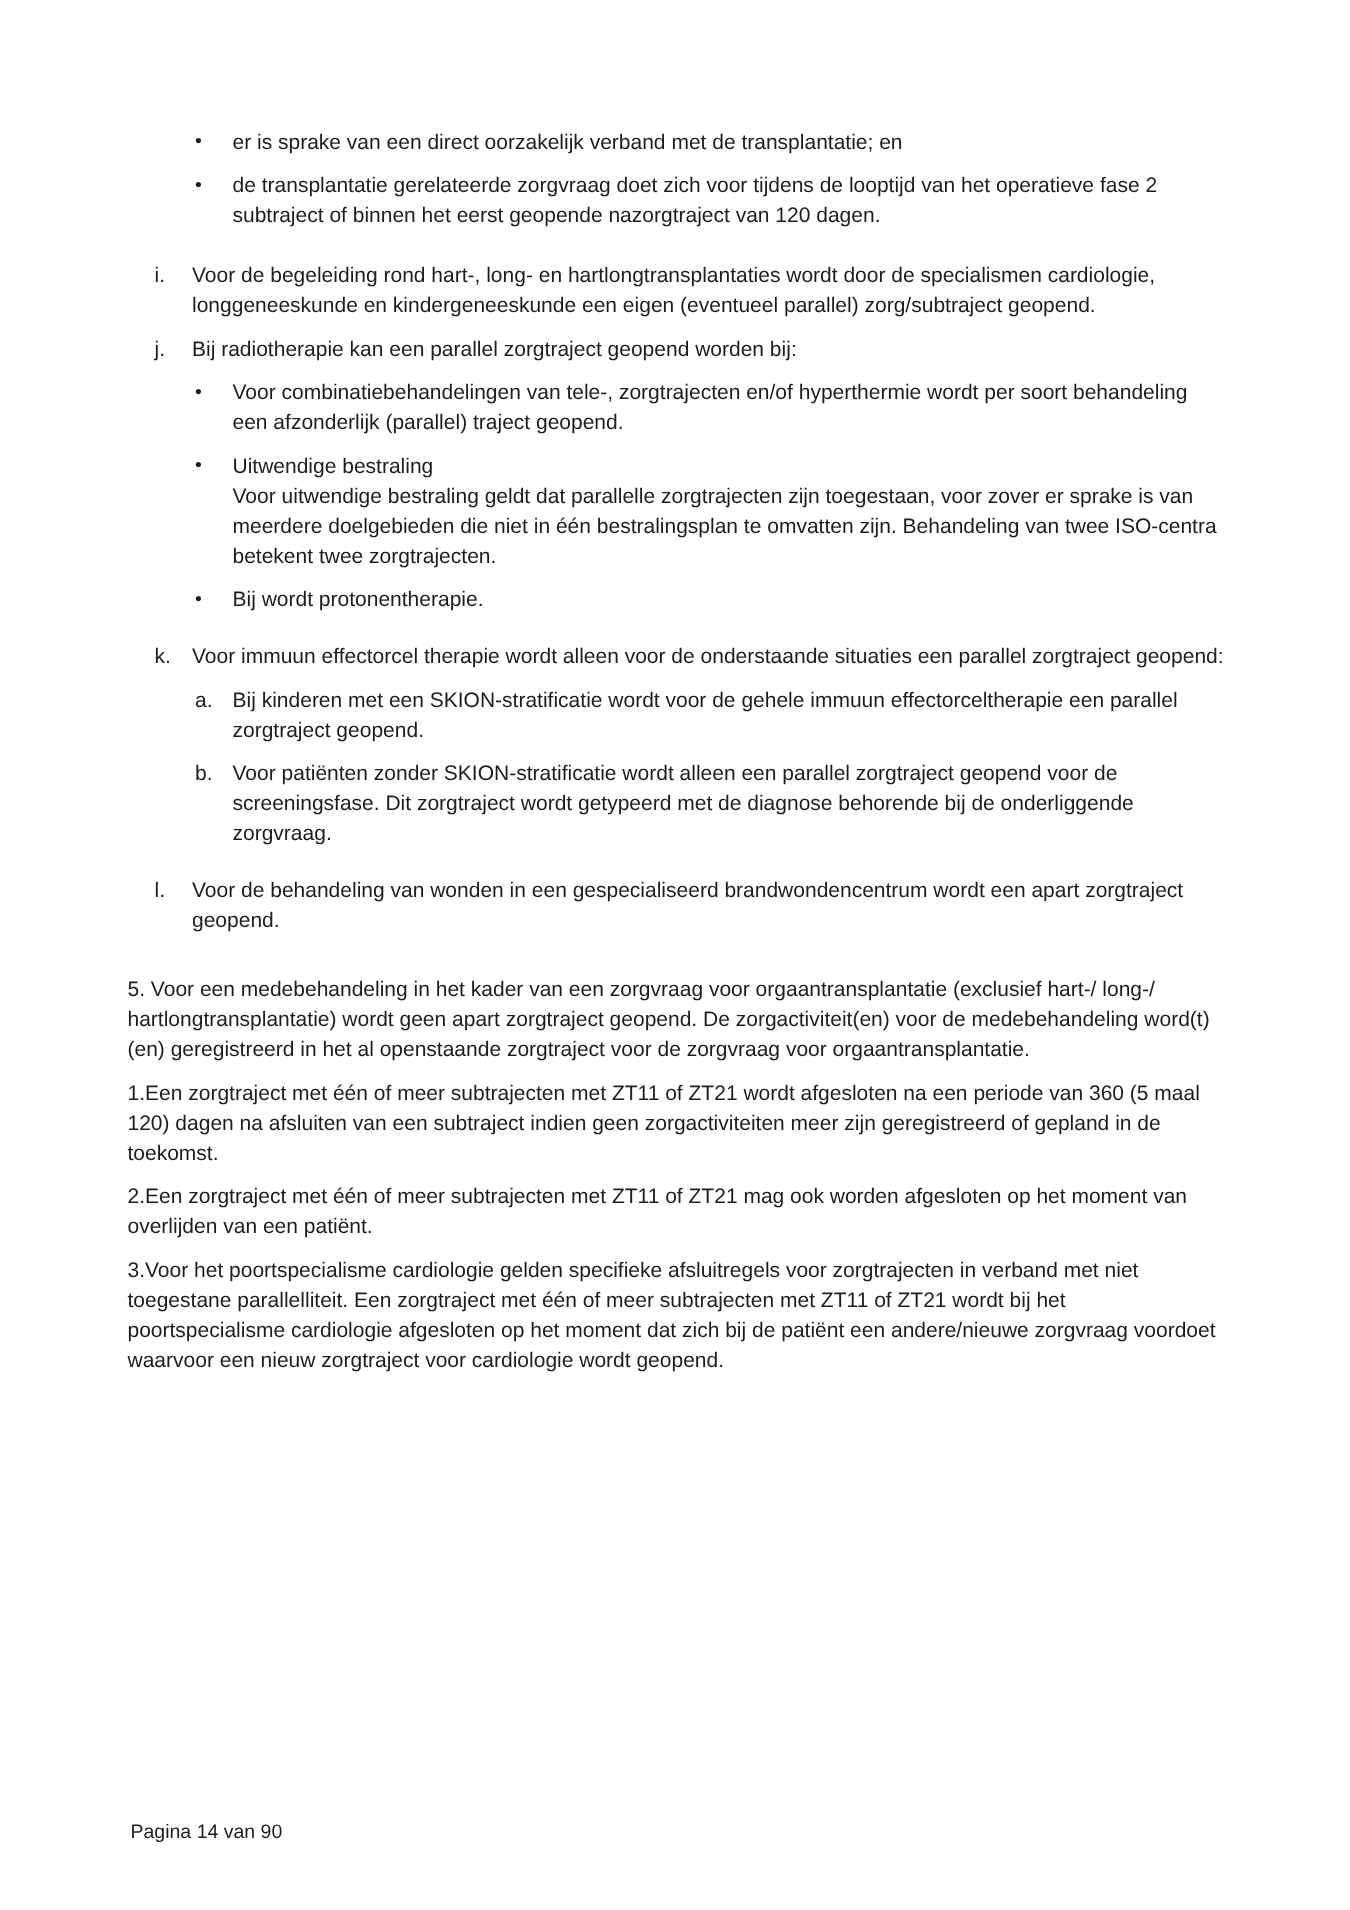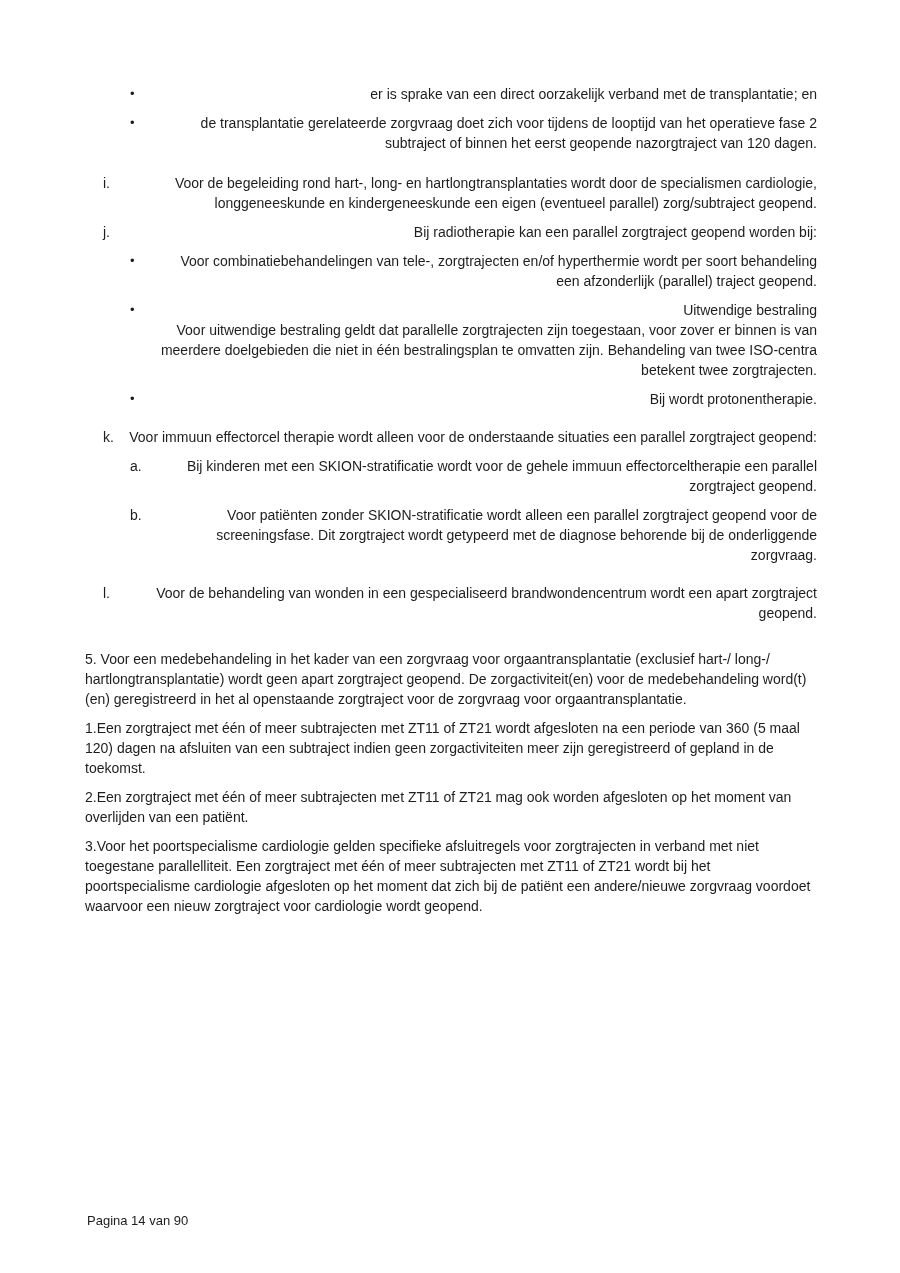--- a/index.html
+++ b/index.html
@@ -33,21 +33,20 @@
   .row {
     display: flex;
     align-items: flex-start;
     margin: 0 0 9px 0;
   }
   .row .marker {
     flex: 0 0 auto;
   }
   .row .body {
     flex: 1 1 auto;
-    text-align: right;
   }
   
   .lvl1 { margin-left: 18px; }
   .lvl1 .marker { width: 25px; }
   
   .lvl2 { margin-left: 45px; }
   .lvl2 .marker { width: 25px; }
   .gap-md { margin-top: 18px; }
   .gap-lg { margin-top: 20px; }
   .para {
@@ -108,21 +107,21 @@
     <div class="row lvl2">
       <span class="marker bullet-glyph">•</span>
       <div class="body">
         <div>Voor combinatiebehandelingen van tele-, zorgtrajecten en/of hyperthermie wordt per soort behandeling een afzonderlijk (parallel) traject geopend.</div>
       </div>
     </div>
     <div class="row lvl2">
       <span class="marker bullet-glyph">•</span>
       <div class="body">
         <div>Uitwendige bestraling</div>
-        <div>Voor uitwendige bestraling geldt dat parallelle zorgtrajecten zijn toegestaan, voor zover er binnen is van meerdere doelgebieden die niet in één bestralingsplan te omvatten zijn. Behandeling van twee ISO-centra betekent twee zorgtrajecten.</div>
+        <div>Voor uitwendige bestraling geldt dat parallelle zorgtrajecten zijn toegestaan, voor zover er sprake is van meerdere doelgebieden die niet in één bestralingsplan te omvatten zijn. Behandeling van twee ISO-centra betekent twee zorgtrajecten.</div>
       </div>
     </div>
     <div class="row lvl2">
       <span class="marker bullet-glyph">•</span>
       <div class="body">
         <div>Bij wordt protonentherapie.</div>
       </div>
     </div>
 
     <div class="row lvl1 gap-md">

